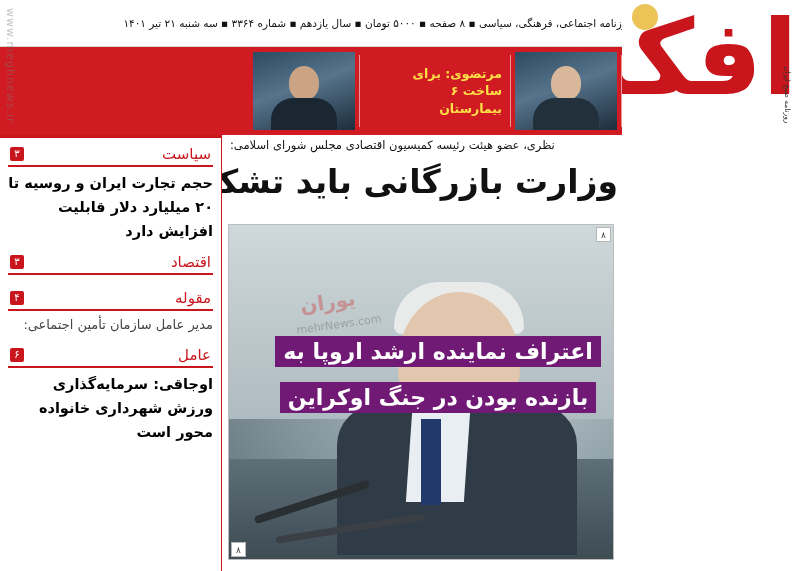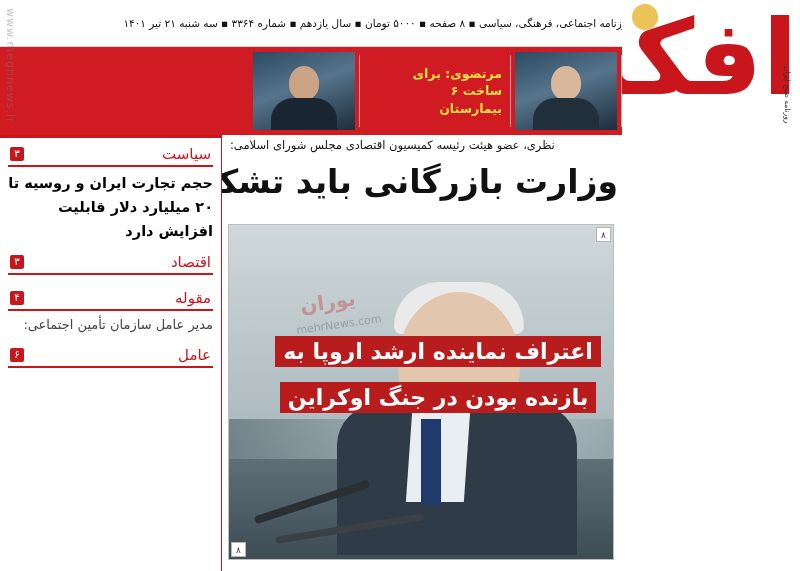--- a/index.html
+++ b/index.html
@@ -228,21 +228,21 @@
   .overlay-caption {
     position: absolute; right: 10px; top: 104px;
     width: 330px;
     text-align: center;
     color: #fff;
     font-size: 22px; font-weight: bold;
     line-height: 2.1;
     direction: rtl;
   }
   .overlay-caption span {
-    background: #b91c1c;
+    background: #701a75;
     padding: 3px 8px;
     box-decoration-break: clone;
     margin-top: 44px;
     -webkit-box-decoration-break: clone;
   }
   .corner-badge {
     position: absolute;
     width: 15px; height: 15px;
     border: 1px solid #b6b6b6;
     background: #fff;
@@ -346,16 +346,17 @@
         <div class="side-pagenum">۴</div>
       </div>
       <div class="side-kicker">مدیر عامل سازمان تأمین اجتماعی:</div>
     </div>
 
     <div class="side-sec">
       <div class="side-sec-head">
         <div class="side-sec-name">عامل</div>
         <div class="side-pagenum">۶</div>
       </div>
+      <div class="side-head">اوجاقی: سرمایه‌گذاری ورزش شهرداری خانواده محور است</div>
     </div>
   </div>
 
 </div>
 
 </body></html>

